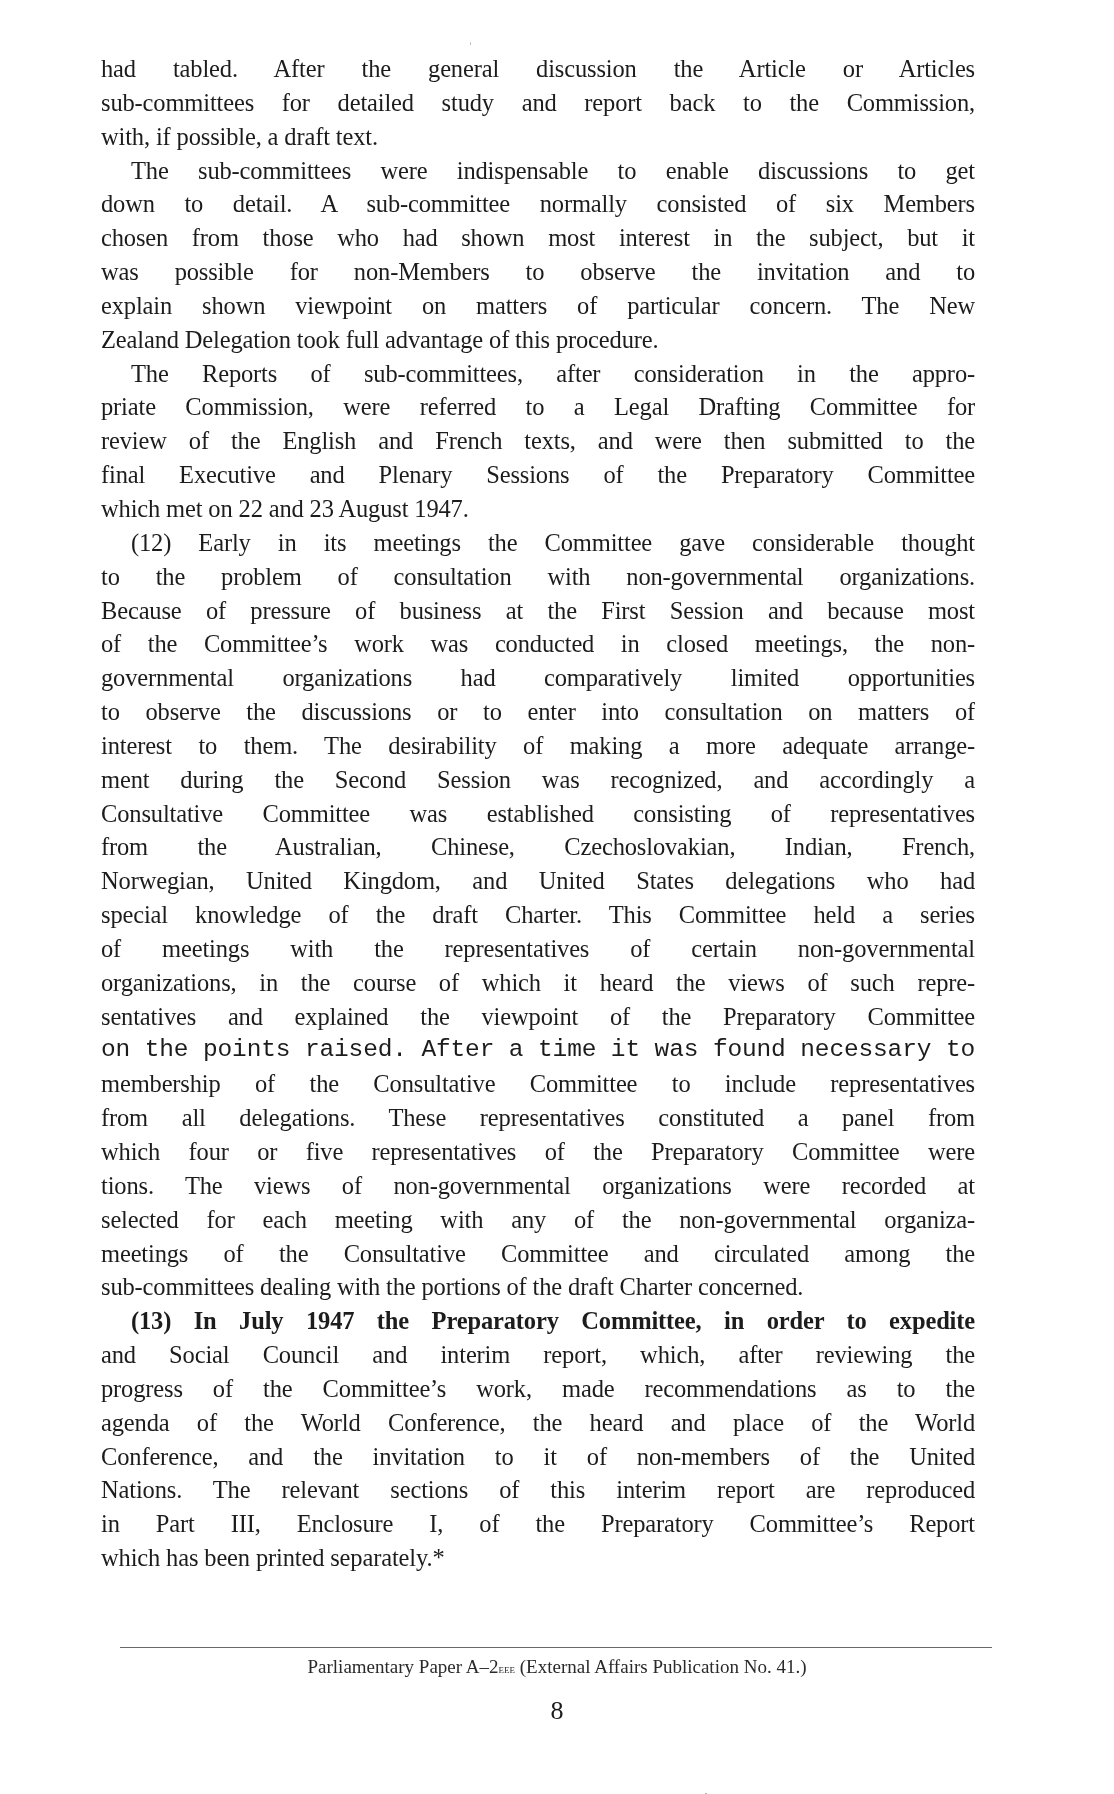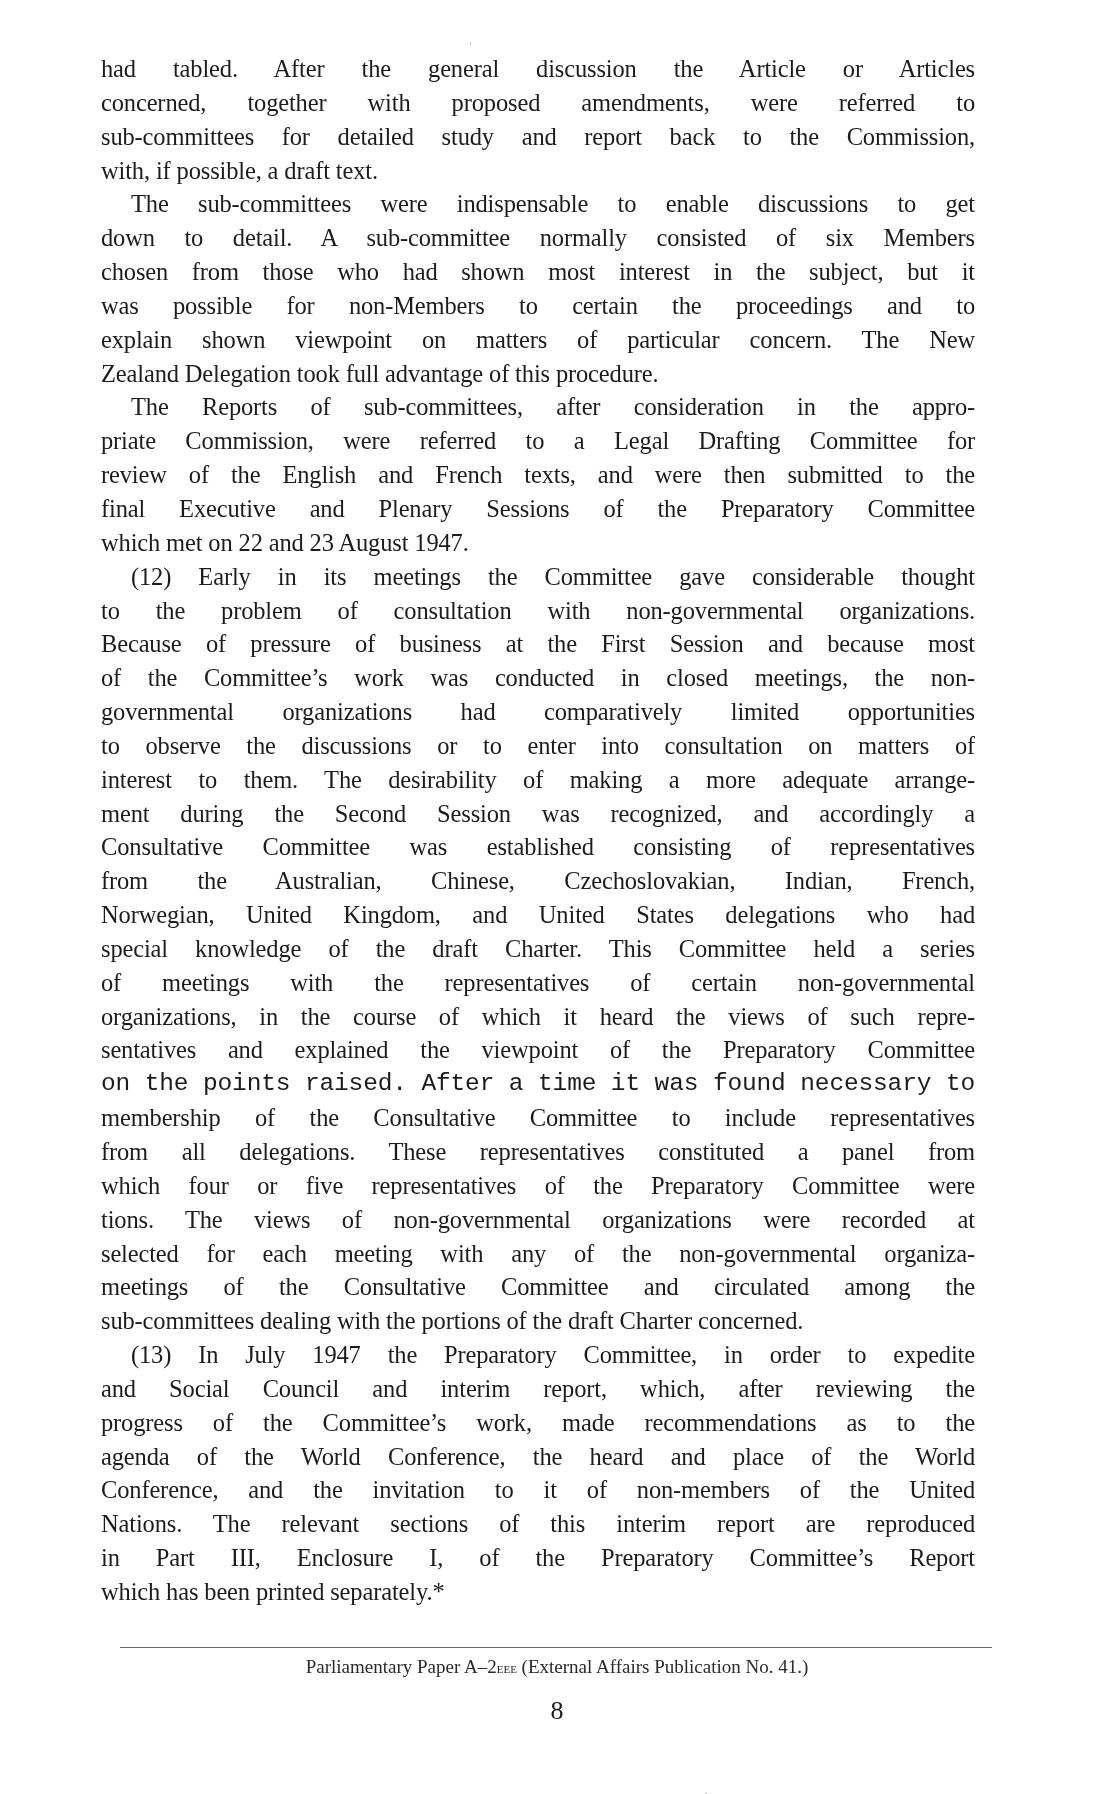--- a/index.html
+++ b/index.html
@@ -59,21 +59,21 @@
     left: 0;
     width: 1114px;
     top: 1654px;
     text-align: center;
     font-size: 19px;
     line-height: 26px;
     color: #2a2a2a;
   }
   .footnote .sc {
     font-variant: small-caps;
-    font-size: 16px;
+    font-size: 13px;
   }
   .page-number {
     position: absolute;
     left: 0;
     width: 1114px;
     top: 1696px;
     text-align: center;
     font-size: 26px;
     line-height: 30px;
     color: #1c1c1c;
@@ -86,29 +86,28 @@
     border-radius: 1px;
   }
 </style>
 </head>
 <body>
 
 <div class="page">
   <div class="body-text" id="body-text">
       <div class="paragraph">
         <span class="line" style="white-space: normal; height: 33.85px; overflow: hidden;">had tabled.  After the general discussion the Article or Articles</span>
-        <span class="line" style="white-space: normal; height: 33.85px; overflow: hidden;">concerned, together with proposed amendments, were referred to</span>
         <span class="line" style="white-space: normal; height: 33.85px; overflow: hidden;">sub-committees for detailed study and report back to the Commission,</span>
         <span class="line last" style="white-space: normal; height: 33.85px; overflow: hidden;">with, if possible, a draft text.</span>
       </div>
       <div class="paragraph">
         <span class="line indent" style="white-space: normal; height: 33.85px; overflow: hidden;">The sub-committees were indispensable to enable discussions to get</span>
         <span class="line" style="white-space: normal; height: 33.85px; overflow: hidden;">down to detail.  A sub-committee normally consisted of six Members</span>
         <span class="line" style="white-space: normal; height: 33.85px; overflow: hidden;">chosen from those who had shown most interest in the subject, but it</span>
-        <span class="line" style="white-space: normal; height: 33.85px; overflow: hidden;">was possible for non-Members to certain the proceedings and to</span>
+        <span class="line" style="white-space: normal; height: 33.85px; overflow: hidden;">was possible for non-Members to observe the invitation and to</span>
         <span class="line" style="white-space: normal; height: 33.85px; overflow: hidden;">explain shown viewpoint on matters of particular concern.  The New</span>
         <span class="line last" style="white-space: normal; height: 33.85px; overflow: hidden;">Zealand Delegation took full advantage of this procedure.</span>
       </div>
       <div class="paragraph">
         <span class="line indent" style="white-space: normal; height: 33.85px; overflow: hidden;">The Reports of sub-committees, after consideration in the appro-</span>
         <span class="line" style="white-space: normal; height: 33.85px; overflow: hidden;">priate Commission, were referred to a Legal Drafting Committee for</span>
         <span class="line" style="white-space: normal; height: 33.85px; overflow: hidden;">review of the English and French texts, and were then submitted to the</span>
         <span class="line" style="white-space: normal; height: 33.85px; overflow: hidden;">final Executive and Plenary Sessions of the Preparatory Committee</span>
         <span class="line last" style="white-space: normal; height: 33.85px; overflow: hidden;">which met on 22 and 23 August 1947.</span>
       </div>
@@ -131,21 +130,21 @@
         <span class="line" style="white-space: normal; height: 33.85px; overflow: hidden; font-family: Liberation Mono, monospace;">on the points raised.  After a time it was found necessary to extend</span>
         <span class="line" style="white-space: normal; height: 33.85px; overflow: hidden;">membership of the Consultative Committee to include representatives</span>
         <span class="line" style="white-space: normal; height: 33.85px; overflow: hidden;">from all delegations.  These representatives constituted a panel from</span>
         <span class="line" style="white-space: normal; height: 33.85px; overflow: hidden;">which four or five representatives of the Preparatory Committee were</span>
         <span class="line" style="white-space: normal; height: 33.85px; overflow: hidden;">tions.  The views of non-governmental organizations were recorded at</span>
         <span class="line" style="white-space: normal; height: 33.85px; overflow: hidden;">selected for each meeting with any of the non-governmental organiza-</span>
         <span class="line" style="white-space: normal; height: 33.85px; overflow: hidden;">meetings of the Consultative Committee and circulated among the</span>
         <span class="line last" style="white-space: normal; height: 33.85px; overflow: hidden;">sub-committees dealing with the portions of the draft Charter concerned.</span>
       </div>
       <div class="paragraph">
-        <span class="line indent" style="white-space: normal; height: 33.85px; overflow: hidden;">(13) In July 1947 the Preparatory Committee, in order to expedite</span>
+        <span class="line indent" style="white-space: normal; height: 33.85px; overflow: hidden; font-weight: bold;">(13) In July 1947 the Preparatory Committee, in order to expedite</span>
         <span class="line" style="white-space: normal; height: 33.85px; overflow: hidden;">and Social Council and interim report, which, after reviewing the</span>
         <span class="line" style="white-space: normal; height: 33.85px; overflow: hidden;">progress of the Committee’s work, made recommendations as to the</span>
         <span class="line" style="white-space: normal; height: 33.85px; overflow: hidden;">agenda of the World Conference, the heard and place of the World</span>
         <span class="line" style="white-space: normal; height: 33.85px; overflow: hidden;">Conference, and the invitation to it of non-members of the United</span>
         <span class="line" style="white-space: normal; height: 33.85px; overflow: hidden;">Nations.  The relevant sections of this interim report are reproduced</span>
         <span class="line" style="white-space: normal; height: 33.85px; overflow: hidden;">in Part III, Enclosure I, of the Preparatory Committee’s Report</span>
         <span class="line last" style="white-space: normal; height: 33.85px; overflow: hidden;">which has been printed separately.*</span>
       </div>
     </div>
 

